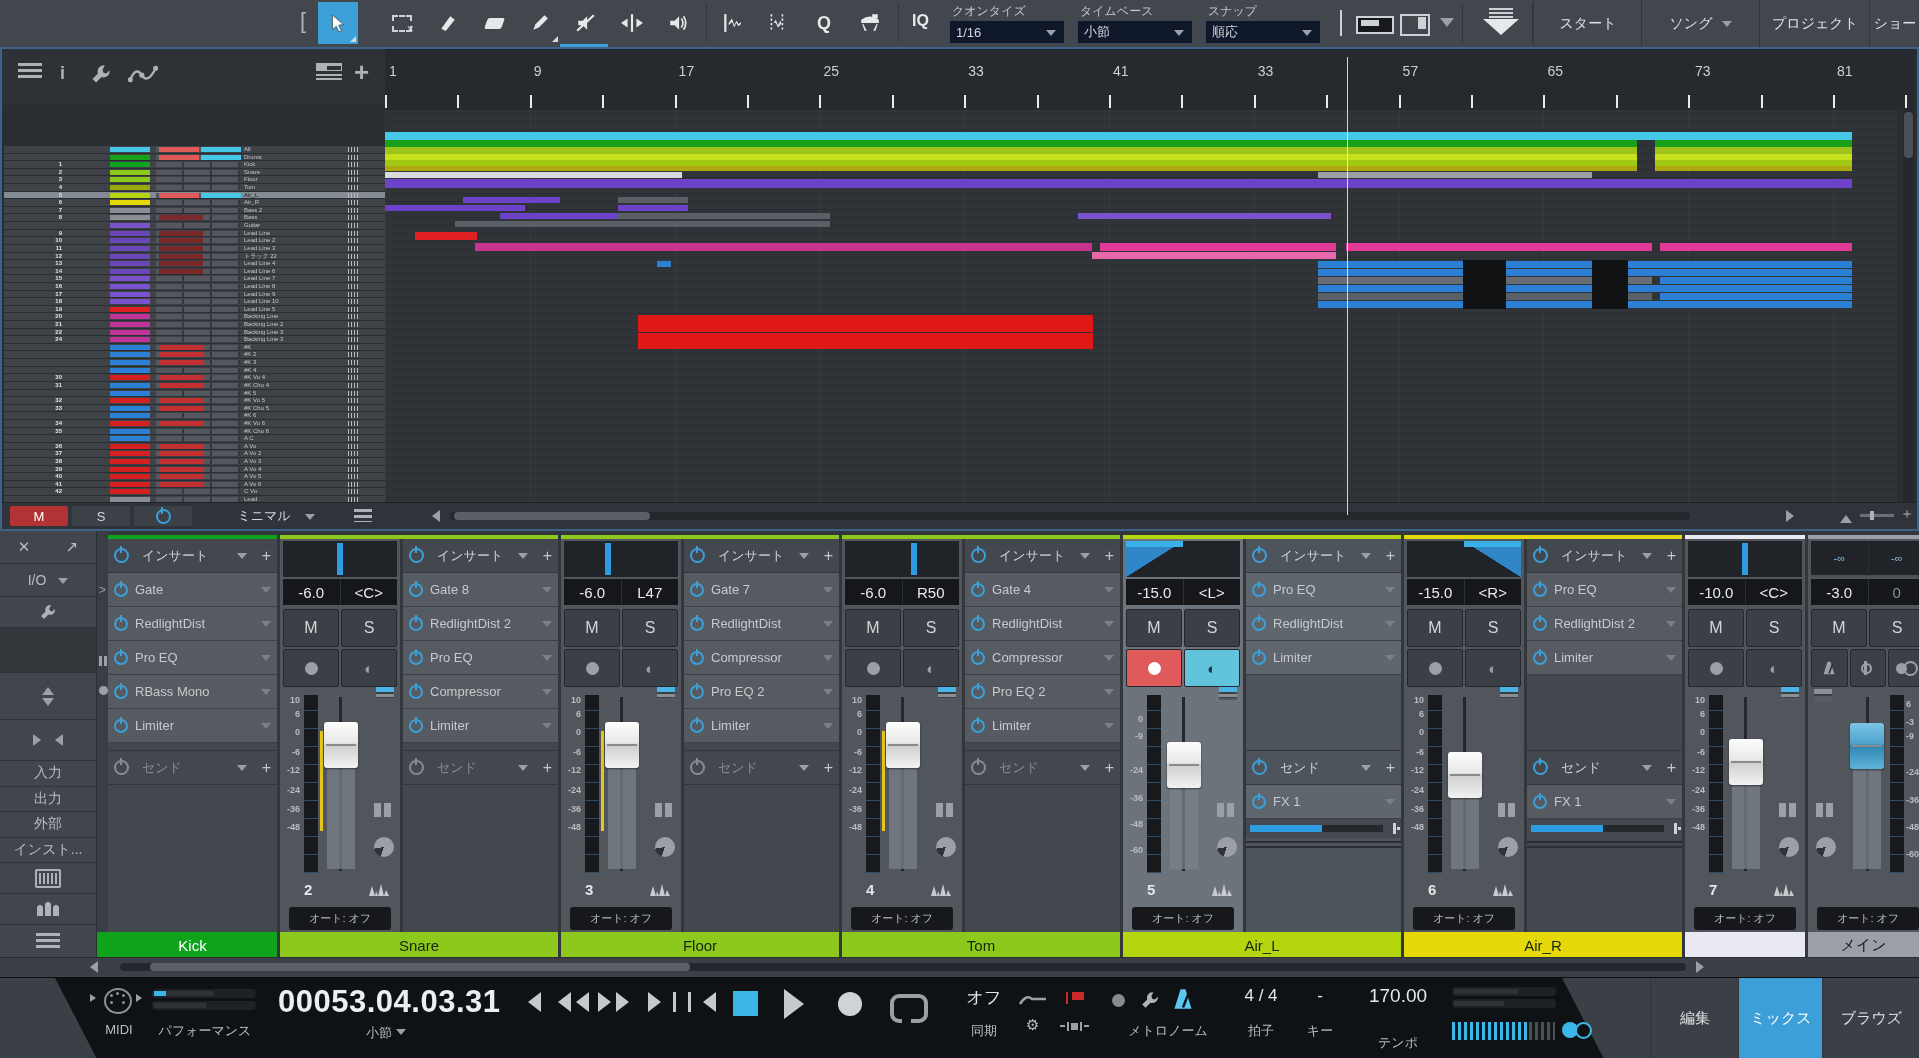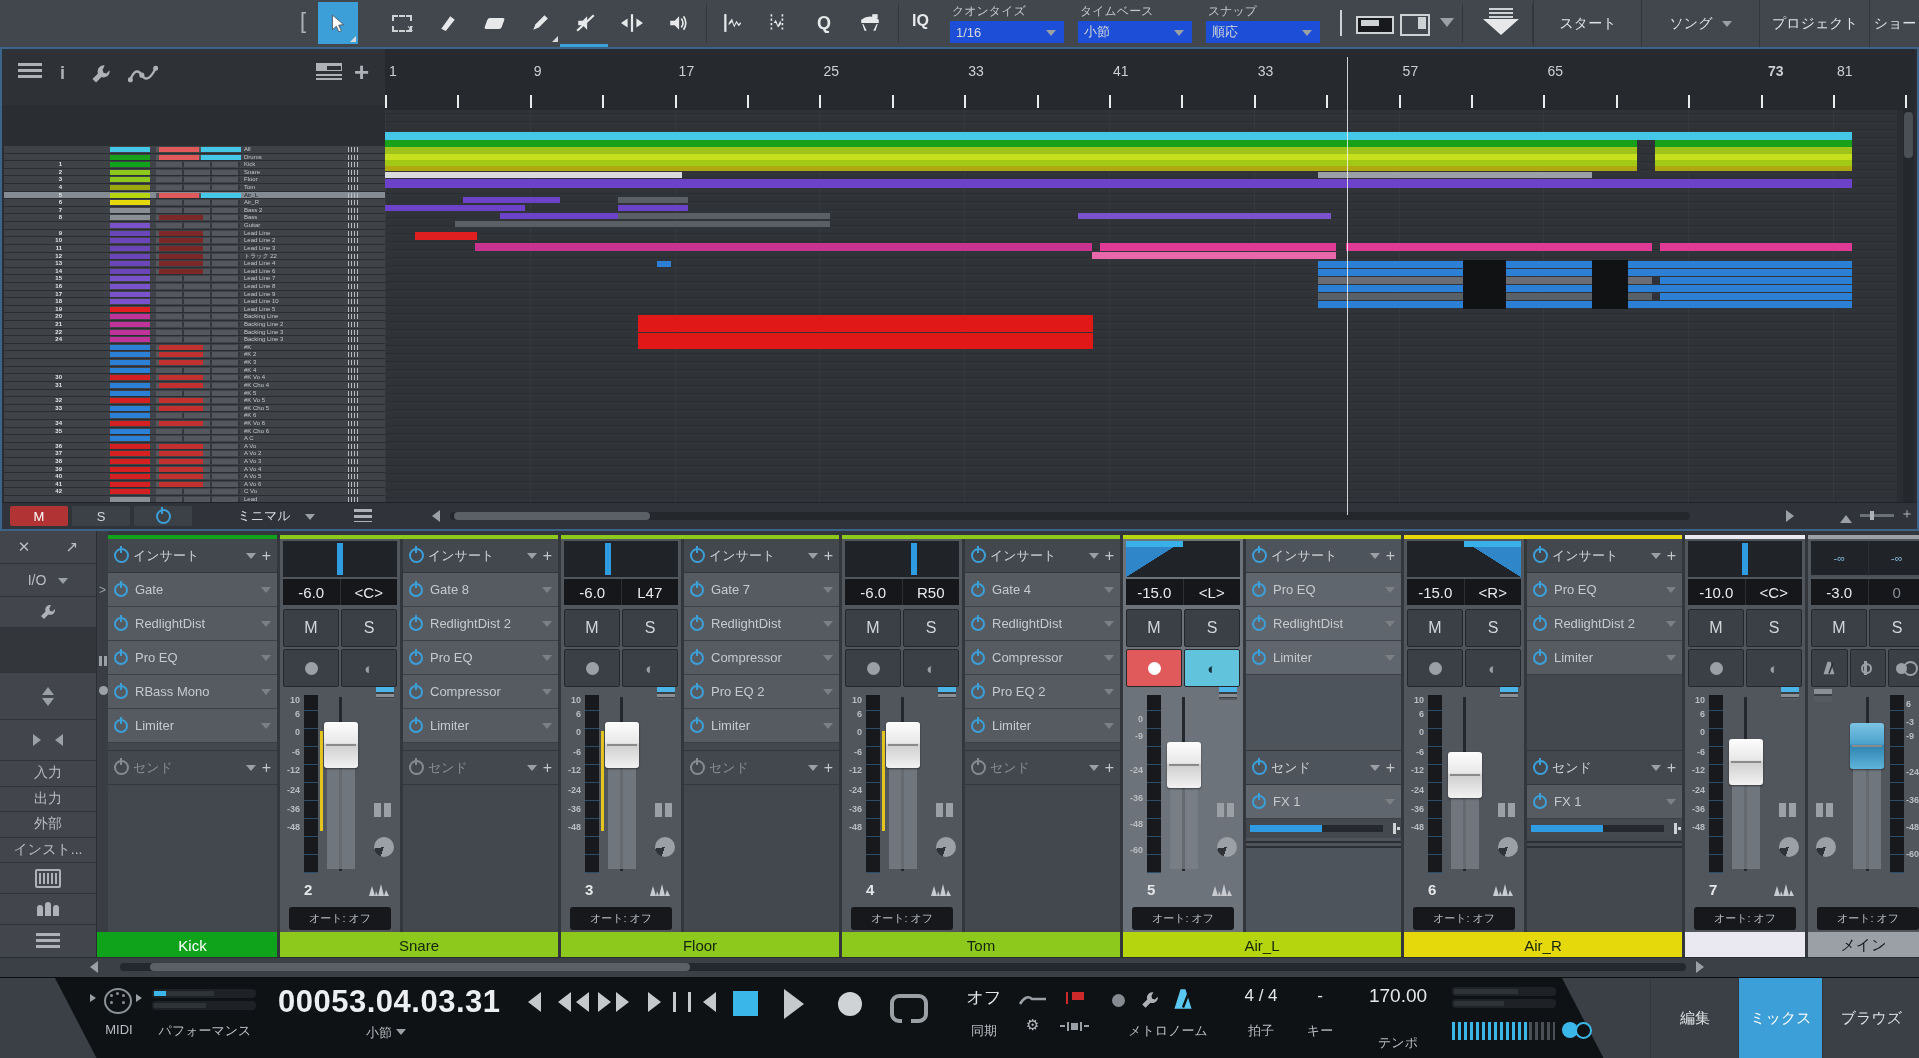--- a/index.html
+++ b/index.html
@@ -16,21 +16,21 @@
   .bracket{position:absolute;left:300px;top:8px;font-size:22px;color:#aeb2b6;}
   .tool{position:absolute;top:2px;width:40px;height:42px;display:flex;align-items:center;justify-content:center;}
   .tool.sel{background:#3d9fd8;}
   .tool .corner{position:absolute;right:2px;bottom:2px;width:0;height:0;border-left:6px solid transparent;border-bottom:6px solid #d8dadc;}
   .tool svg{display:block;}
   .ulne{position:absolute;top:44px;height:3px;background:#3d9fd8;}
   .vsep{position:absolute;top:4px;width:1px;height:39px;background:#33373b;}
   .iq{position:absolute;top:12px;font-size:16px;font-weight:bold;color:#e6e8ea;}
   .ddgroup{position:absolute;top:0;height:47px;}
   .ddgroup .lbl{position:absolute;left:4px;top:3px;font-size:12px;color:#c3c7ca;}
-  .ddgroup .box{position:absolute;left:2px;top:21px;width:108px;height:22px;background:#1d4ed8;
+  .ddgroup .box{position:absolute;left:2px;top:21px;width:108px;height:22px;background:#0f172a;
     display:flex;align-items:center;padding-left:6px;font-size:13px;color:#d6d9dc;}
   .box .dda2{margin-left:auto;margin-right:8px;width:0;height:0;border:5px solid transparent;border-top:6px solid #9aa0a5;position:relative;top:3px;}
   .tbbtn{position:absolute;top:0;height:47px;display:flex;align-items:center;justify-content:center;
     font-size:14px;color:#dfe2e4;border-left:1px solid #33373b;}
   .tbbtn .dda2{width:0;height:0;border:5px solid transparent;border-top:6px solid #9aa0a5;margin-left:10px;position:relative;top:3px;}
   
   .arrange{position:absolute;left:0;top:47px;width:1919px;height:484px;background:#2a2e32;
     border:2px solid #3c6488;box-sizing:border-box;}
   .arrhead{position:absolute;left:0;top:0;width:383px;height:56px;background:#2e3237;}
   .arrttl{position:absolute;left:0;top:56px;width:383px;height:40px;background:#33373c;border-top:1px solid #222528;border-bottom:1px solid #1e2124;
@@ -112,21 +112,21 @@
   .lyr{position:absolute;right:6px;top:-4px;width:18px;height:13px;
      background:linear-gradient(#4db4e8 0 5px,#3a3f44 5px 7px,#8a8f95 7px 10px,#3a3f44 10px 11px,#565b61 11px);}
   .lyr.grey{background:linear-gradient(#8a8f95 0 5px,#3a3f44 5px 7px,#565b61 7px);}
   .pausei{position:absolute;width:18px;height:14px;background:linear-gradient(90deg,#9aa0a6 0 7px,transparent 7px 10px,#9aa0a6 10px 17px,transparent 17px);}
   .knob{position:absolute;width:20px;height:20px;border-radius:50%;background:conic-gradient(from 200deg,#2f3338 0 60deg,#9aa0a6 60deg 360deg);}
   .numrow{position:absolute;left:0;right:0;top:340px;height:26px;}
   .chnum{position:absolute;left:24px;top:2px;font-size:15px;font-weight:bold;color:#e4e6e8;}
   .wvi{position:absolute;right:10px;top:4px;width:22px;height:14px;}
   .autob{position:absolute;left:9px;right:9px;top:368px;height:23px;background:#16181c;border-radius:3px;
      display:flex;align-items:center;justify-content:center;font-size:11px;color:#b9bdc1;}
-  .phead{height:33px;border-bottom:1px solid #33373c;display:flex;align-items:center;padding:0 6px;gap:4px;font-size:13px;color:#cdd0d3;}
+  .phead{height:33px;border-bottom:1px solid #33373c;display:flex;align-items:center;padding:0 6px;gap:13px;font-size:13px;color:#cdd0d3;}
   .phead .dda2{margin-left:auto;width:0;height:0;border:5px solid transparent;border-top:6px solid #9aa0a5;position:relative;top:3px;}
   .phead .plus{font-size:16px;color:#c3c7ca;margin-left:2px;}
   .pitem{height:33px;border-bottom:1px solid #3b4046;background:#565b61;display:flex;align-items:center;padding:0 6px;gap:7px;font-size:13px;color:#c6cacd;}
   .sel .pitem{background:#60666e;}
   .pitem .dda2{margin-left:auto;width:0;height:0;border:5px solid transparent;border-top:6px solid #7b8085;position:relative;top:3px;}
   .sends{position:absolute;left:0;right:0;top:211px;}
   .sbar{height:19px;position:relative;background:#44494f;}
   .sbar .trackk{position:absolute;left:4px;right:18px;top:6px;height:7px;background:#25282c;}
   .sbar .fill{position:absolute;left:4px;top:6px;height:7px;background:#2f9be0;}
   .sbar .pp{position:absolute;right:5px;top:4px;width:3px;height:11px;background:#cfd2d5;}
@@ -675,21 +675,21 @@
         <div id="rulermarks">
           <span class="rnum" style="left: 4px;">1</span>
           <span class="rnum" style="left: 148.8px;">9</span>
           <span class="rnum" style="left: 293.6px;">17</span>
           <span class="rnum" style="left: 438.4px;">25</span>
           <span class="rnum" style="left: 583.2px;">33</span>
           <span class="rnum" style="left: 728px;">41</span>
           <span class="rnum" style="left: 872.8px;">33</span>
           <span class="rnum" style="left: 1017.6px;">57</span>
           <span class="rnum" style="left: 1162.4px;">65</span>
-          <span class="rnum" style="left: 1383px; font-weight: bold;">73</span>
+          <span class="rnum" style="left: 1310px;">73</span>
           <span class="rnum" style="left: 1452px;">81</span>
           <div class="rtick" style="left: 0px;"></div>
           <div class="rtick" style="left: 72.4px;"></div>
           <div class="rtick" style="left: 144.8px;"></div>
           <div class="rtick" style="left: 217.2px;"></div>
           <div class="rtick" style="left: 289.6px;"></div>
           <div class="rtick" style="left: 362px;"></div>
           <div class="rtick" style="left: 434.4px;"></div>
           <div class="rtick" style="left: 506.8px;"></div>
           <div class="rtick" style="left: 579.2px;"></div>

